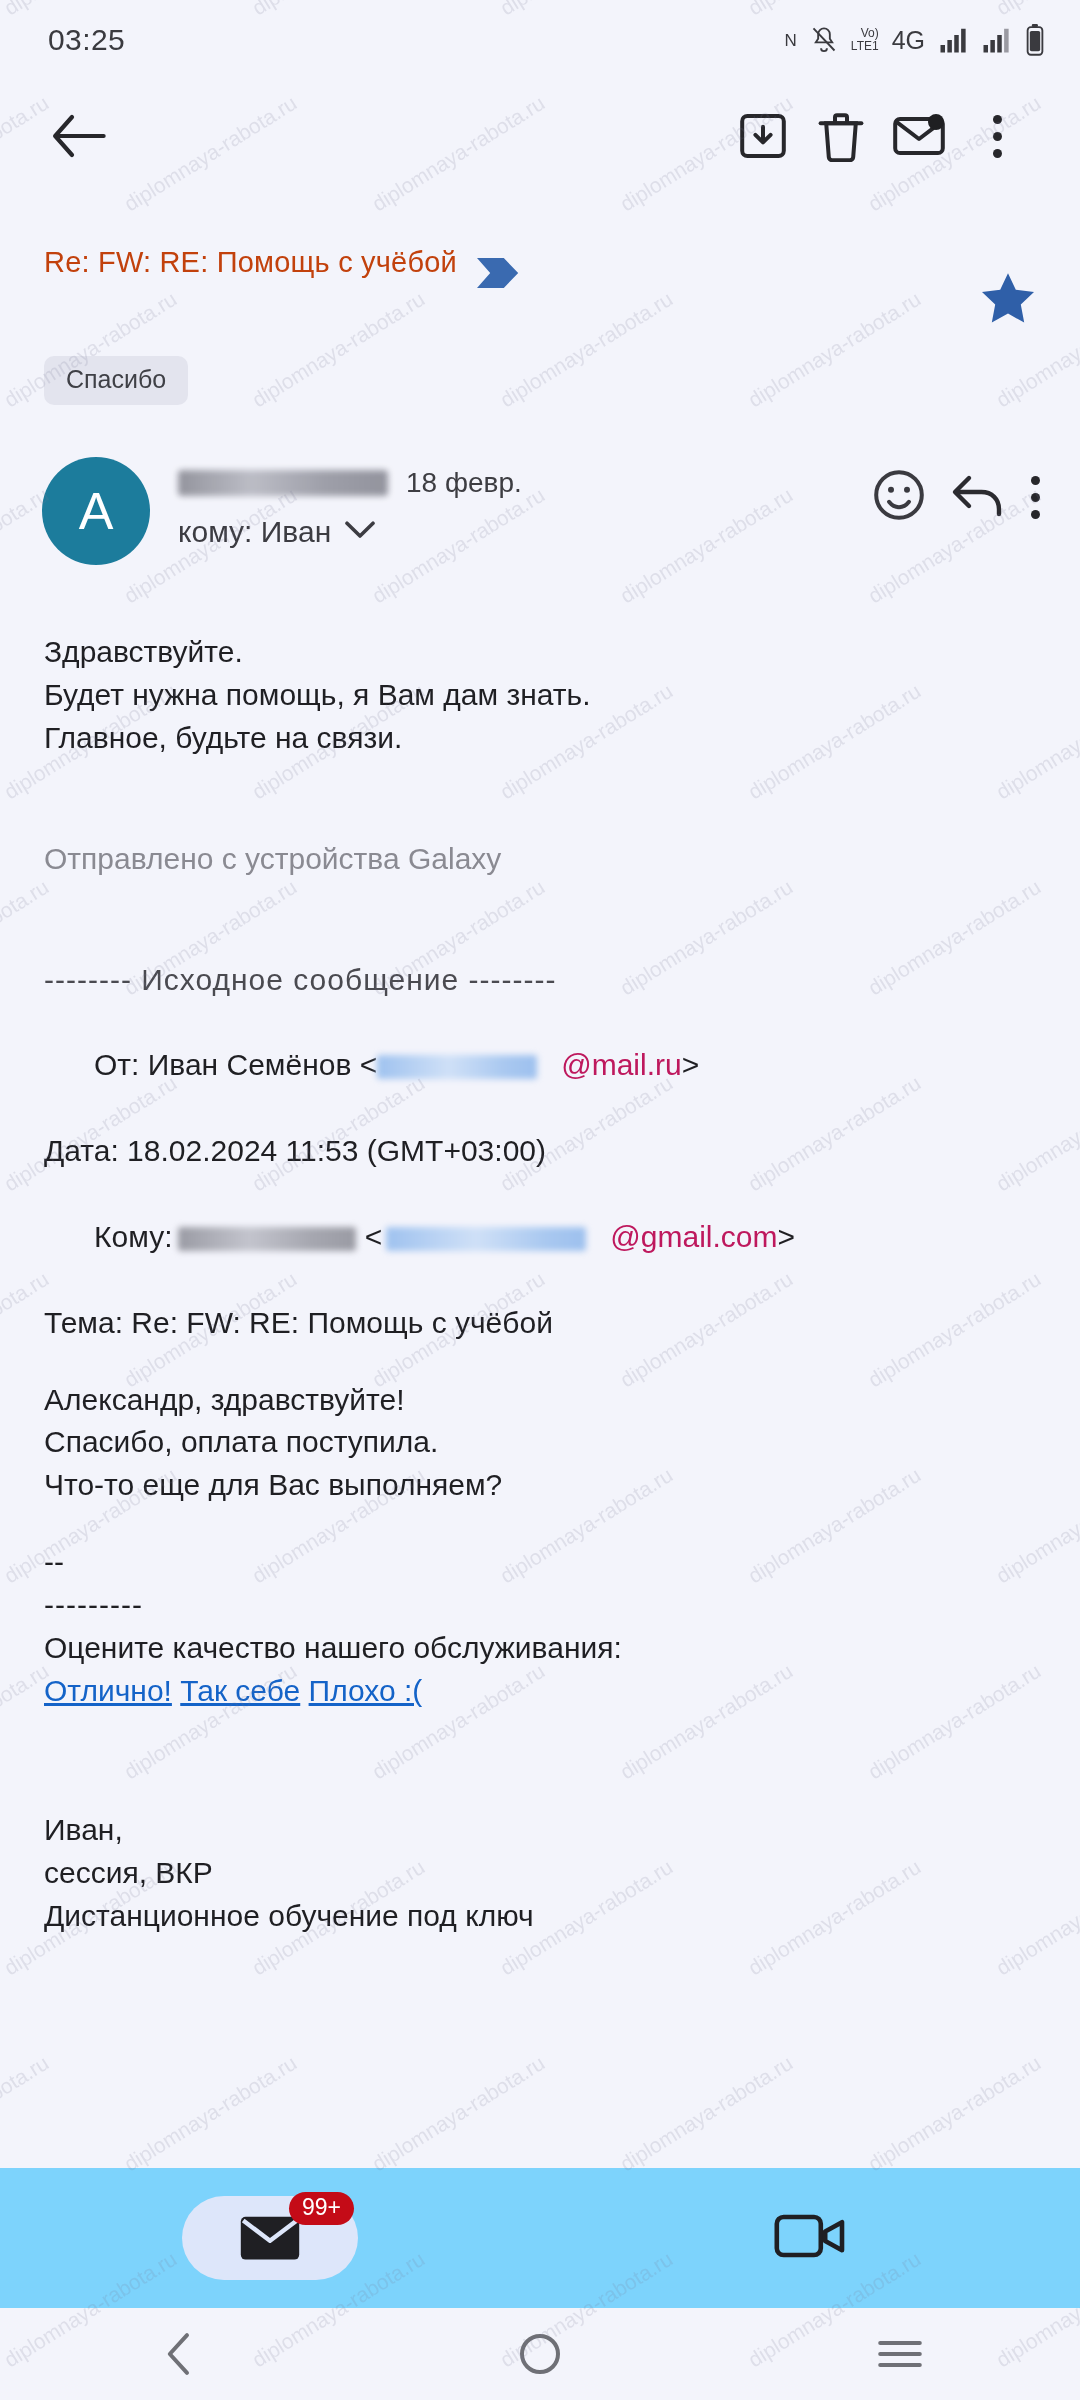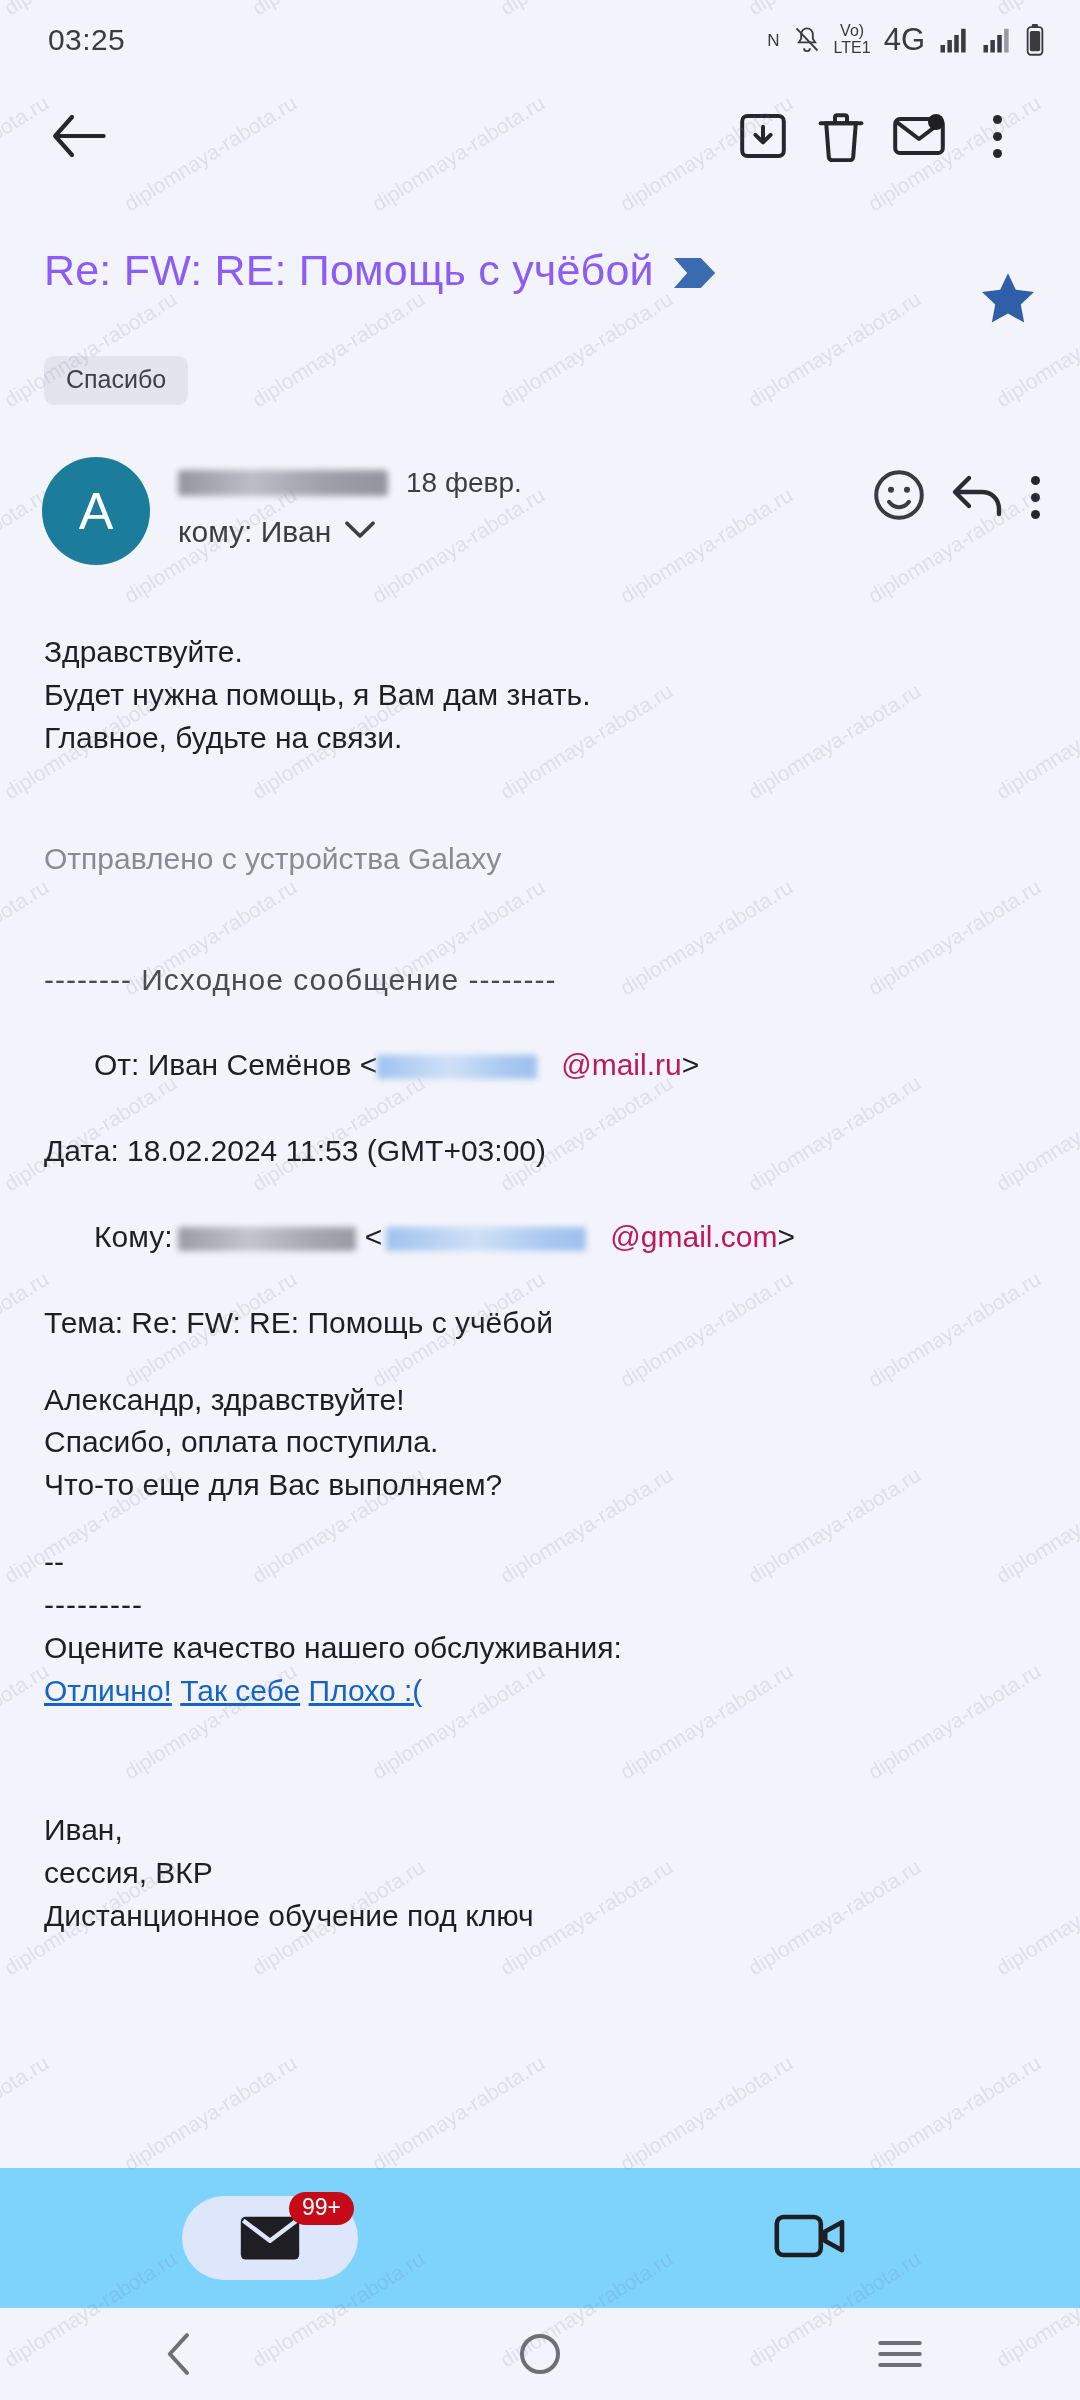--- a/index.html
+++ b/index.html
@@ -46,24 +46,24 @@
   #clock { font-size: 30px; letter-spacing: .4px; color: #3a3a3f; }
   #status-icons { display: flex; align-items: center; gap: 13px; }
   .si { display: flex; align-items: center; }
   .si svg { display: block; }
   .txt-icon {
     font-size: 17px; line-height: 1;
     color: #3a3a3f;
     font-family: "Liberation Sans", sans-serif;
   }
   .volte {
-    display: flex; flex-direction: column; align-items: center;
-    font-size: 16px; line-height: 1.05; color: #3a3a3f;
-  }
-  .net-label { font-size: 31px; color: #3a3a3f; }
+    display: flex; flex-direction: column; align-items: flex-end;
+    font-size: 12px; line-height: 1.05; color: #3a3a3f;
+  }
+  .net-label { font-size: 25px; color: #3a3a3f; }
 
   
   #appbar {
     height: 128px;
     display: flex; align-items: center;
     padding: 0 44px 0 40px;
   }
   #appbar .spacer { flex: 1; }
   .bar-icon {
     width: 78px; height: 78px;
@@ -77,22 +77,22 @@
     background: #1f1f22;
     top: 17px; right: 14px;
   }
   .kebab { display: flex; flex-direction: column; gap: 8px; align-items: center; }
   .kebab i { width: 9px; height: 9px; border-radius: 50%; background: #27272b; display: block; }
 
   
   #subject-block { padding: 44px 44px 0 44px; }
   #subject-row { display: flex; align-items: flex-start; }
   #subject {
-    font-size: 43px;
-    color: #8b5cf6;
+    font-size: 29px;
+    color: #c2410c;
     line-height: 1.25;
     font-weight: 400;
     letter-spacing: .2px;
   }
   #label-flag {
     margin-left: 18px;
     margin-top: 12px;
     flex: none;
   }
   #star-wrap { margin-left: auto; padding-top: 26px; }

